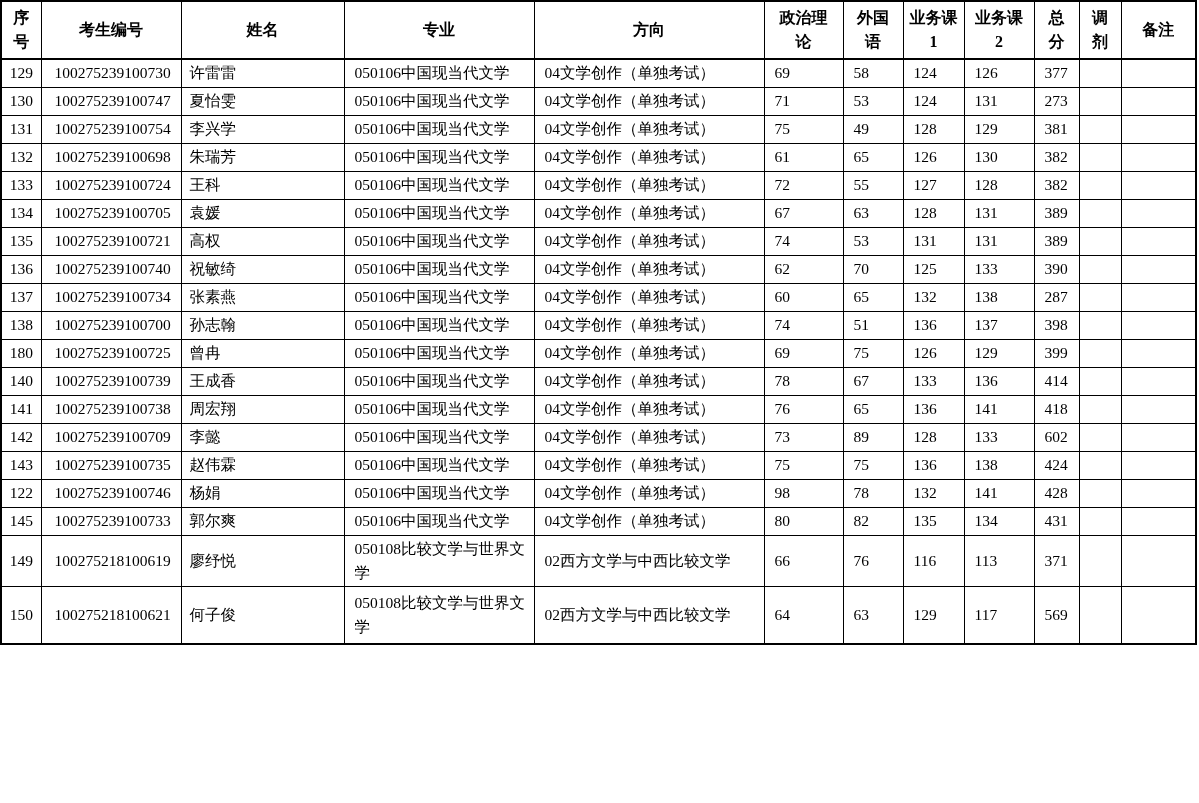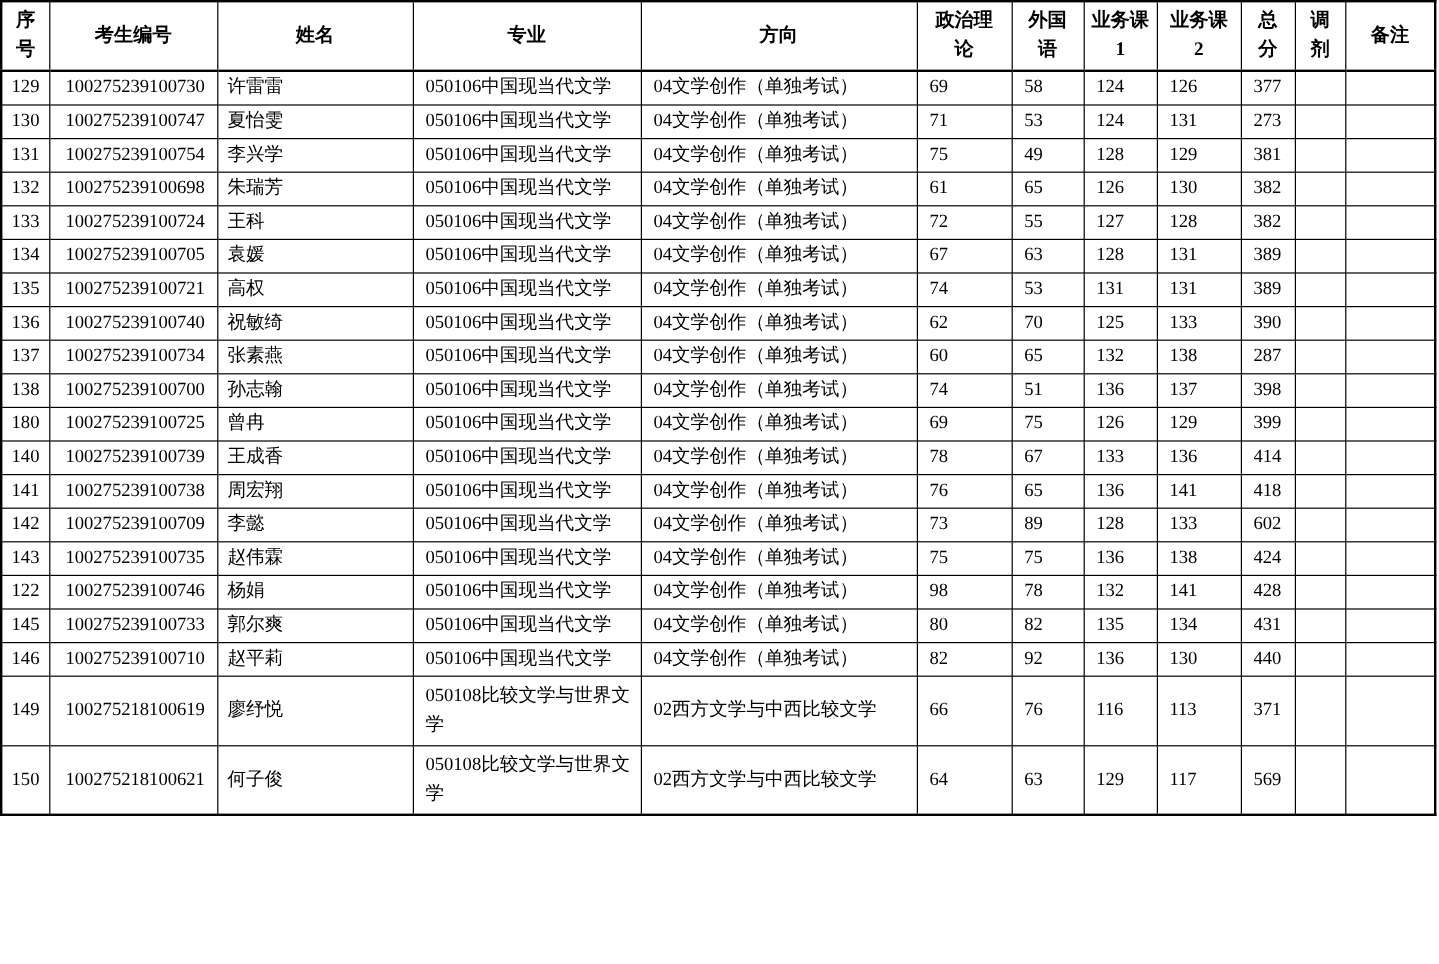--- a/index.html
+++ b/index.html
@@ -340,34 +340,20 @@
     <td class="c-dir">04文学创作（单独考试）</td>
     <td class="c-score">80</td>
     <td class="c-score">82</td>
     <td class="c-score">135</td>
     <td class="c-score">134</td>
     <td class="c-score">431</td>
     <td class="c-adjust"></td>
     <td class="c-remark"></td>
   </tr>
       <tr>
-    <td class="c-no">146</td>
-    <td class="c-id">100275239100710</td>
-    <td class="c-name">赵平莉</td>
-    <td class="c-major">050106中国现当代文学</td>
-    <td class="c-dir">04文学创作（单独考试）</td>
-    <td class="c-score">82</td>
-    <td class="c-score">92</td>
-    <td class="c-score">136</td>
-    <td class="c-score">130</td>
-    <td class="c-score">440</td>
-    <td class="c-adjust"></td>
-    <td class="c-remark"></td>
-  </tr>
-      <tr>
     <td class="c-no">149</td>
     <td class="c-id">100275218100619</td>
     <td class="c-name">廖纾悦</td>
     <td class="c-major">050108比较文学与世界文学</td>
     <td class="c-dir">02西方文学与中西比较文学</td>
     <td class="c-score">66</td>
     <td class="c-score">76</td>
     <td class="c-score">116</td>
     <td class="c-score">113</td>
     <td class="c-score">371</td>

